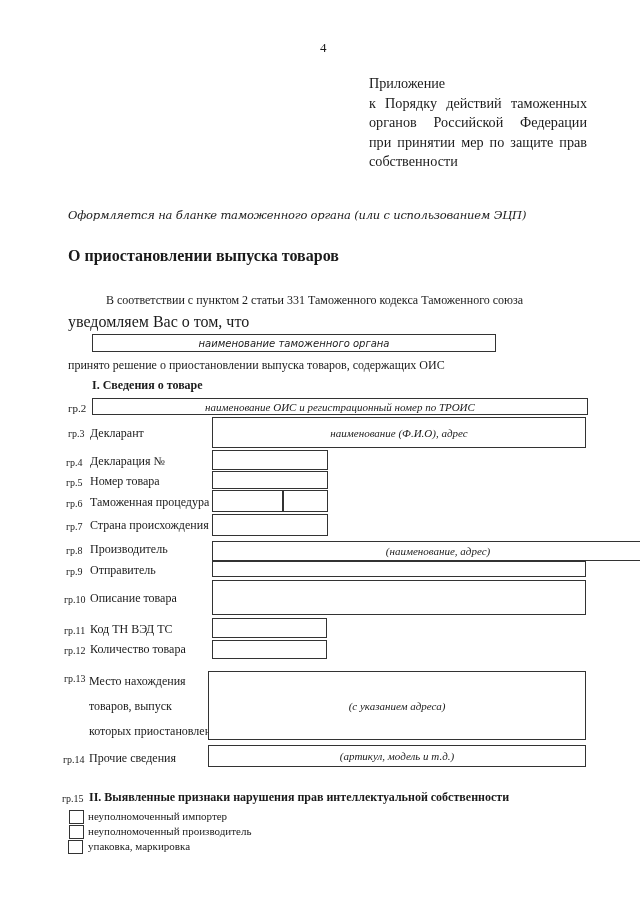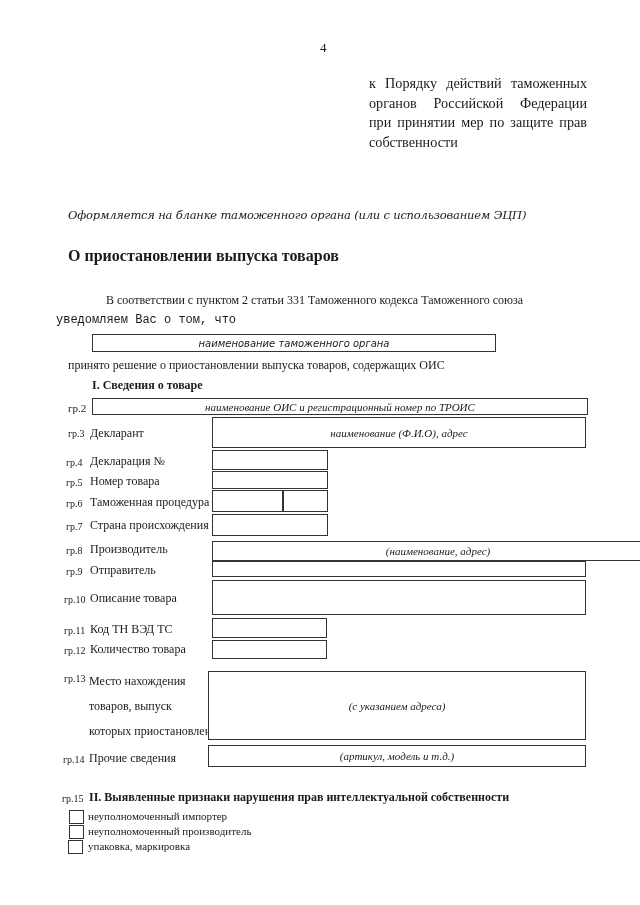--- a/index.html
+++ b/index.html
@@ -7,39 +7,40 @@
          font-family: "Liberation Serif", "DejaVu Serif", serif; color: #1a1a1a; }
   .abs { position: absolute; }
   .page-num { left: 320px; top: 40px; font-size: 13px; }
   .appendix { left: 369px; top: 74px; width: 218px; font-size: 14.2px; line-height: 19.5px; }
   .appendix .l1 { display: block; }
   .appendix .j { display: block; text-align: justify; text-align-last: justify; }
   .appendix .last { display: block; }
   .note { left: 68px; top: 208px; font-size: 11.5px; font-style: italic; font-family: "DejaVu Serif", serif; letter-spacing: -0.2px; }
   .title { left: 68px; top: 247px; font-size: 16px; font-weight: bold; }
   .intro1 { left: 106px; top: 293px; font-size: 12px; }
-  .intro2 { left: 56px; top: 313px; font-size: 12px; font-family: Liberation Mono, monospace; }
+  .intro2 { left: 68px; top: 313px; font-size: 16px; }
   .gr { font-size: 10px; }
   .lbl { font-size: 12px; }
   .box { position: absolute; border: 1px solid #333; box-sizing: border-box; background: #fff;
          display: flex; align-items: center; justify-content: center;
          font-style: italic; font-size: 11px; }
   .box.sans { font-family: "DejaVu Sans", sans-serif; font-size: 10px; font-style: italic; }
   .decision { left: 68px; top: 358px; font-size: 12px; }
   .sec1 { left: 92px; top: 378px; font-size: 12px; font-weight: bold; }
   .sec2 { left: 89px; top: 790px; font-size: 12px; font-weight: bold; }
   .cb { position: absolute; width: 15px; height: 14px; border: 1px solid #333; box-sizing: border-box; }
   .cblbl { position: absolute; font-size: 11px; }
 </style>
 </head>
 <body>
 
 <div class="abs page-num">4</div>
 
 <div class="abs appendix">
+  <span class="l1">Приложение</span>
   <span class="j">к Порядку действий таможенных</span>
   <span class="j">органов Российской Федерации</span>
   <span class="j">при принятии мер по защите прав</span>
   <span class="last">собственности</span>
 </div>
 
 <div class="abs note">Оформляется на бланке таможенного органа (или с использованием ЭЦП)</div>
 <div class="abs title">О приостановлении выпуска товаров</div>
 <div class="abs intro1">В соответствии с пунктом 2 статьи 331 Таможенного кодекса Таможенного союза</div>
 <div class="abs intro2">уведомляем Вас о том, что</div>

